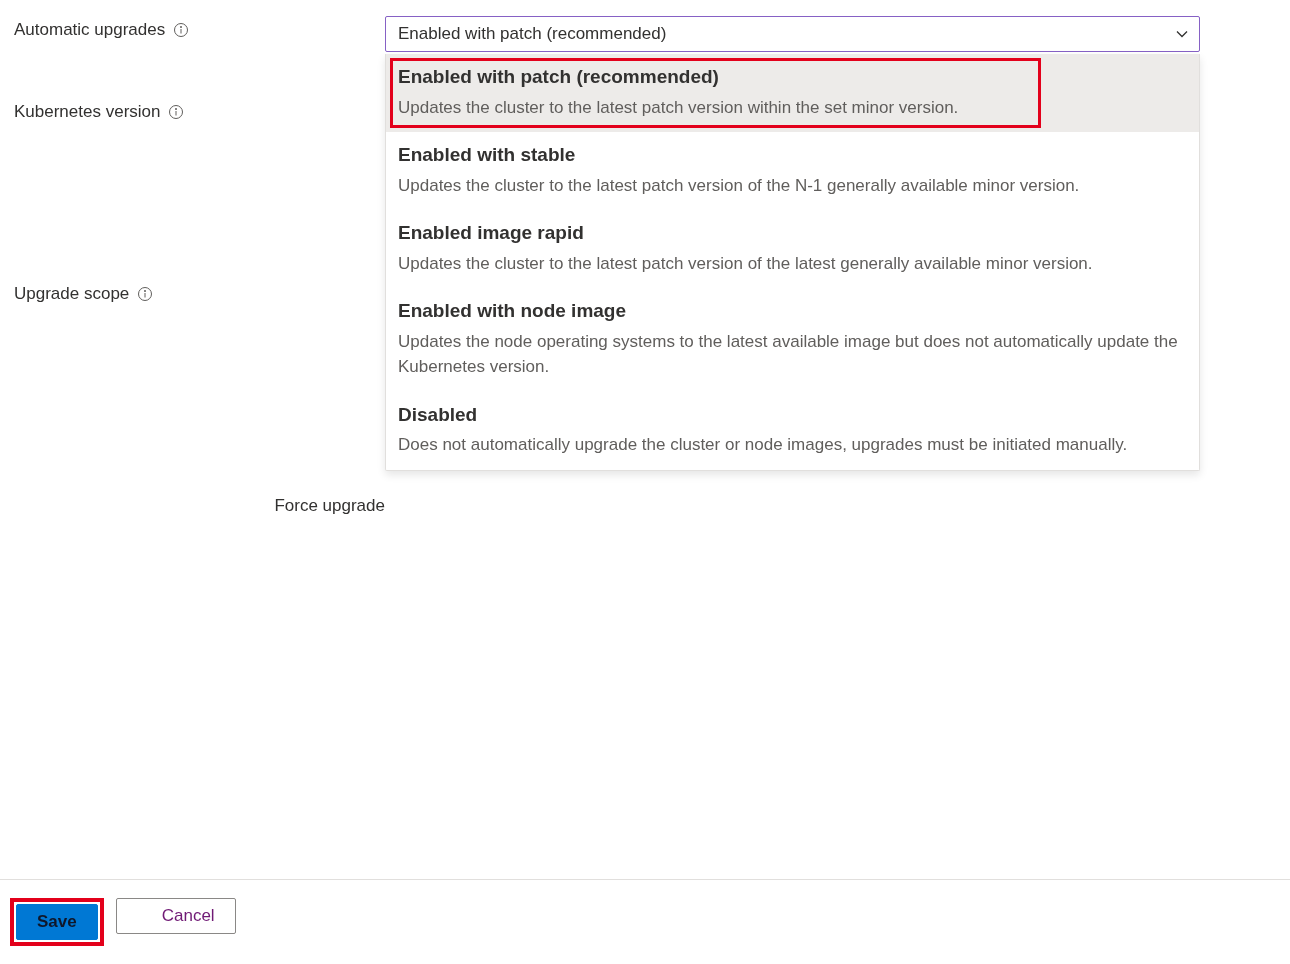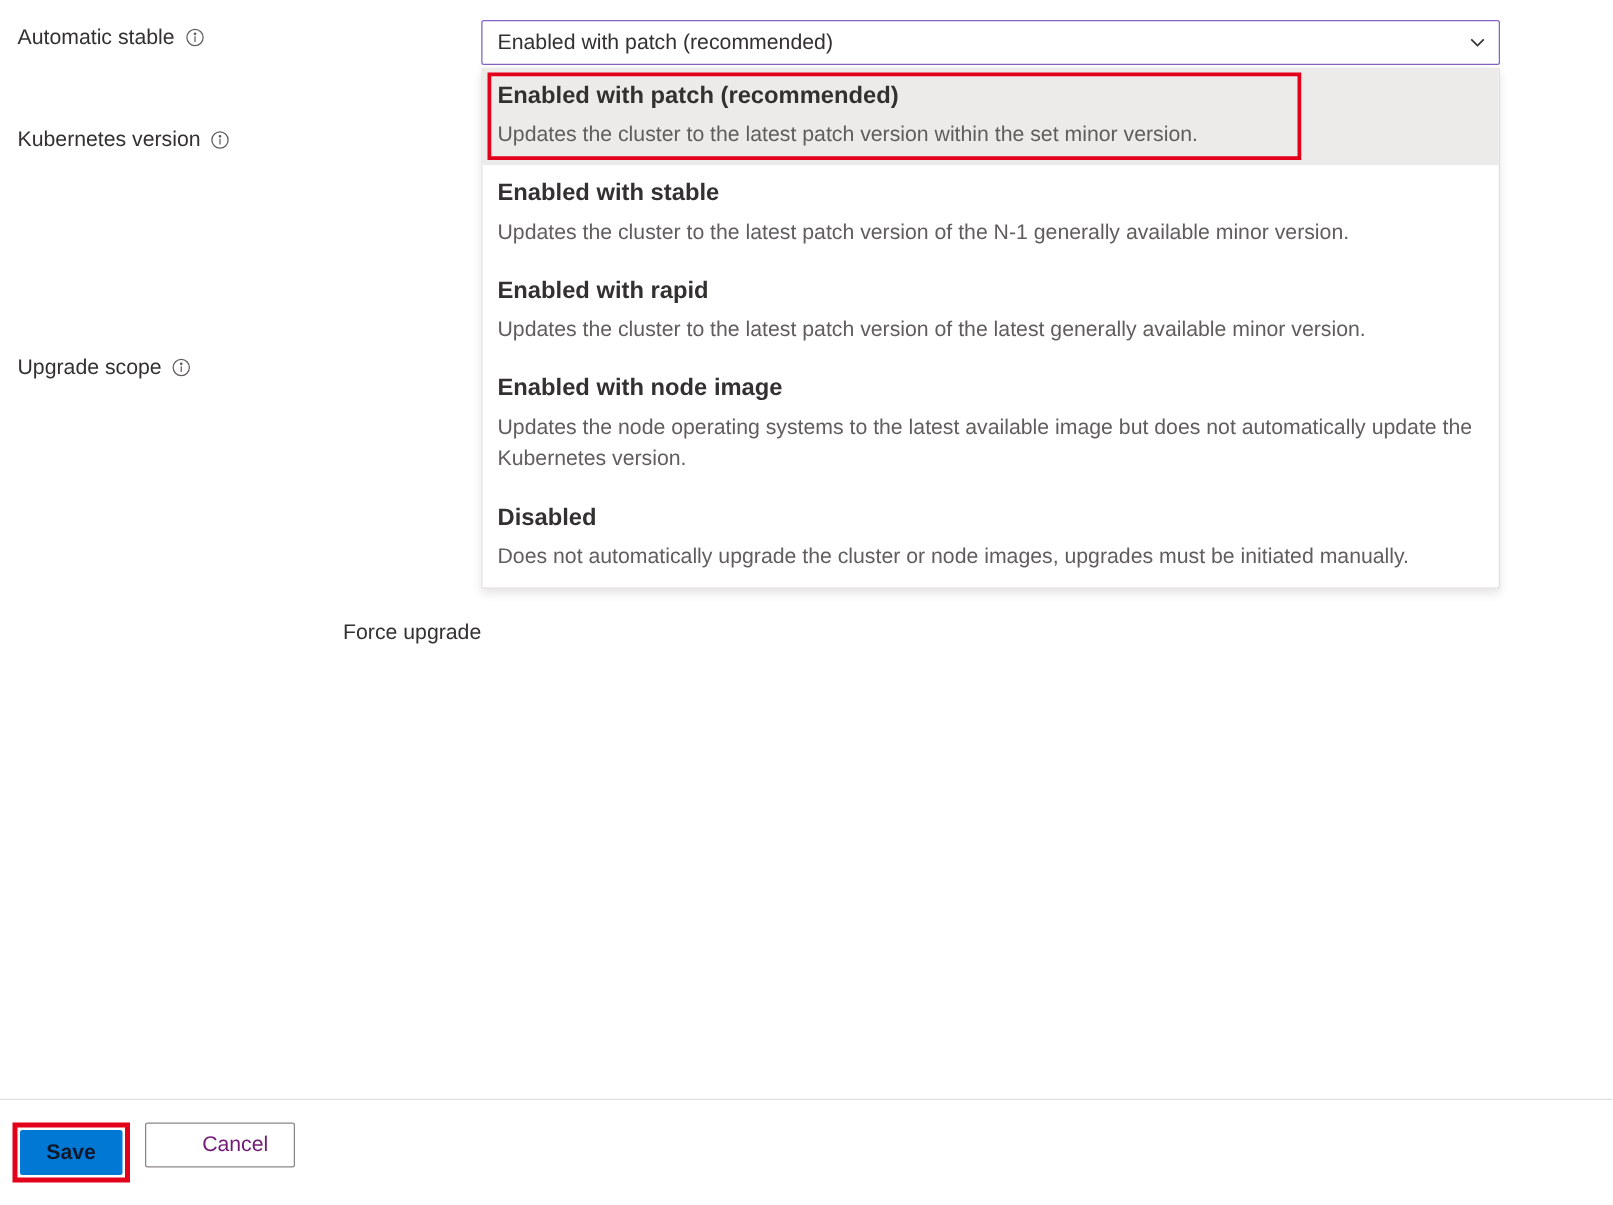--- a/index.html
+++ b/index.html
@@ -156,21 +156,21 @@
       display: inline-flex;
     }
   </style>
 </head>
 <body>
 
 <div class="form-area">
 
   <div class="form-row">
     <div class="form-label-col">
-      <span class="form-label">Automatic stable</span>
+      <span class="form-label">Automatic upgrades</span>
       <span class="info-icon">
         <svg viewBox="0 0 16 16" fill="none" stroke="#605e5c" stroke-width="1">
             <circle cx="8" cy="8" r="6.5"></circle>
             <circle cx="8" cy="5" r="0.6" fill="#605e5c"></circle>
             <line x1="8" y1="7" x2="8" y2="11.5" stroke="#605e5c"></line>
           </svg>
       </span>
     </div>
     <div class="form-control-col">
       <div class="dropdown">
@@ -185,21 +185,21 @@
         <div class="dropdown-option selected">
           <div class="highlight-box"></div>
           <div class="option-title">Enabled with patch (recommended)</div>
           <div class="option-desc">Updates the cluster to the latest patch version within the set minor version.</div>
         </div>
         <div class="dropdown-option">
           <div class="option-title">Enabled with stable</div>
           <div class="option-desc">Updates the cluster to the latest patch version of the N-1 generally available minor version.</div>
         </div>
         <div class="dropdown-option">
-          <div class="option-title">Enabled with rapid</div>
+          <div class="option-title">Enabled image rapid</div>
           <div class="option-desc">Updates the cluster to the latest patch version of the latest generally available minor version.</div>
         </div>
         <div class="dropdown-option">
           <div class="option-title">Enabled with node image</div>
           <div class="option-desc">Updates the node operating systems to the latest available image but does not automatically update the Kubernetes version.</div>
         </div>
         <div class="dropdown-option">
           <div class="option-title">Disabled</div>
           <div class="option-desc">Does not automatically upgrade the cluster or node images, upgrades must be initiated manually.</div>
         </div>

